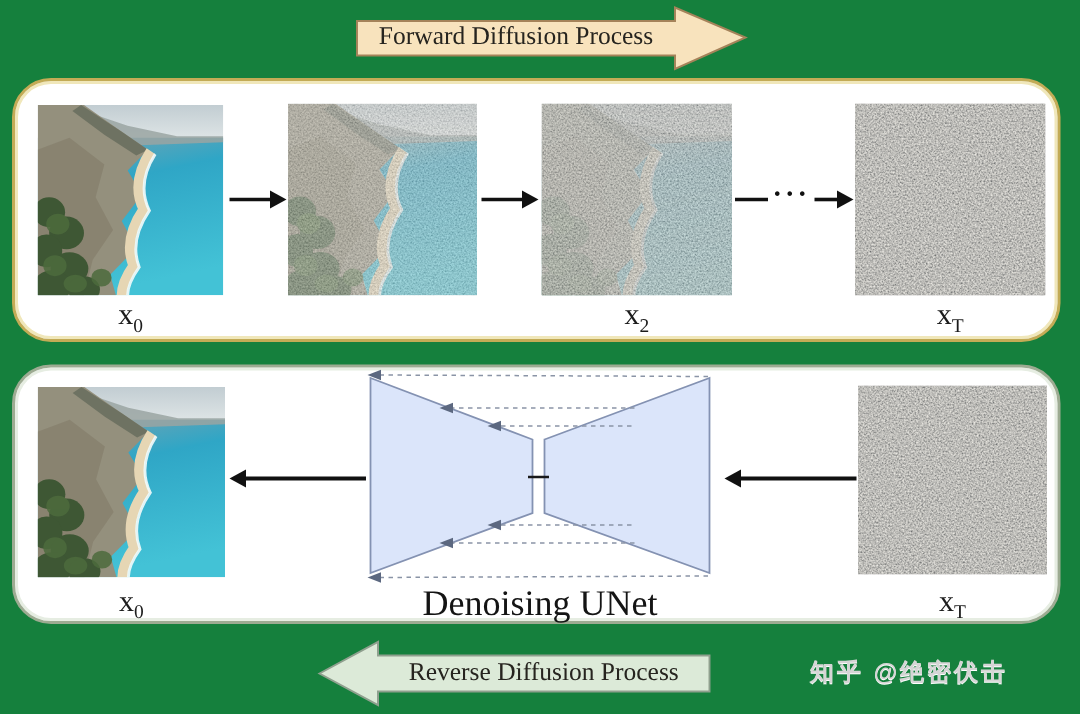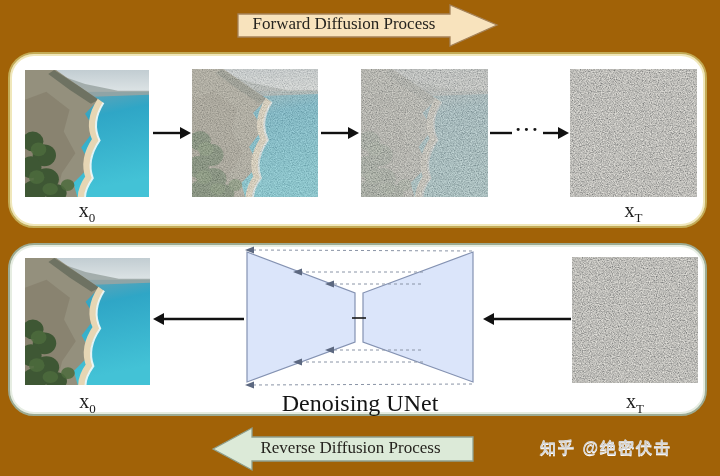--- a/index.html
+++ b/index.html
@@ -1,16 +1,16 @@
 <!DOCTYPE html>
 <html><head>
 <meta charset="utf-8">
 <style>
   html,body{margin:0;padding:0;background:#fff;}
-  #stage{position:relative;width:720px;height:476px;background:#a16207;overflow:hidden;
+  #stage{position:relative;width:720px;height:476px;background:#15803d;overflow:hidden;
          font-family:"Liberation Serif", serif;}
   .abs{position:absolute;}
   
   .pbox{position:absolute;left:8px;width:699px;background:#fff;border-radius:26px;box-sizing:border-box;}
   #forward-box{top:52px;height:176px;border:2.5px solid #c3ab56;box-shadow:inset 0 0 0 2px #f0e7ba;}
   #reverse-box{top:243px;height:173px;border:2.5px solid #9dab92;box-shadow:inset 0 0 0 2px #e6ede2;}
   
   .imgframe{position:absolute;overflow:hidden;}
   .imgframe svg{display:block;width:100%;height:100%;}
   
@@ -122,20 +122,23 @@
   </svg>
   <div class="dots" style="left:515px;top:119px">···</div>
   <svg class="abs" style="left:542px;top:124px" width="28" height="18">
     <line x1="1" y1="9" x2="16" y2="9" stroke="#111" stroke-width="2.4"></line>
     <polygon points="16,3 27,9 16,15" fill="#111"></polygon>
   </svg>
 
   <div class="xlabel" style="left:25px;top:199px;width:124px">
     <span>x</span><sub>0</sub>
   </div>
+  <div class="xlabel" style="left:361px;top:199px;width:127px">
+    <span>x</span><sub>2</sub>
+  </div>
   <div class="xlabel" style="left:570px;top:199px;width:127px">
     <span>x</span><sub>T</sub>
   </div>
 
   <div class="pbox" id="reverse-box"></div>
 
   <div class="imgframe" style="left:25px;top:258px;width:125px;height:127px">
     <svg viewBox="0 0 128 128" preserveAspectRatio="none">
         <use href="#beach"></use>
       </svg>
@@ -188,17 +191,17 @@
     <span>x</span><sub>0</sub>
   </div>
   <div class="unet-caption" style="left:260px;top:390px;width:200px">Denoising UNet</div>
   <div class="xlabel" style="left:572px;top:390px;width:126px">
     <span>x</span><sub>T</sub>
   </div>
 
   <svg class="abs" style="left:205px;top:426px" width="280" height="48">
     <polygon points="8,23 47,2 47,11 268,11 268,35 47,35 47,44" fill="#dcead8" stroke="#8fa08e" stroke-width="1.3"></polygon>
   </svg>
-  <div class="banner-text" style="left:240px;top:433px;width:221px;height:30px">Reverse Diffusion Process</div>
+  <div class="banner-text" style="left:252px;top:433px;width:221px;height:30px">Reverse Diffusion Process</div>
 
   <div class="watermark" style="left:540px;top:438px">知乎 @绝密伏击</div>
 
 </div>
 
 </body></html>

